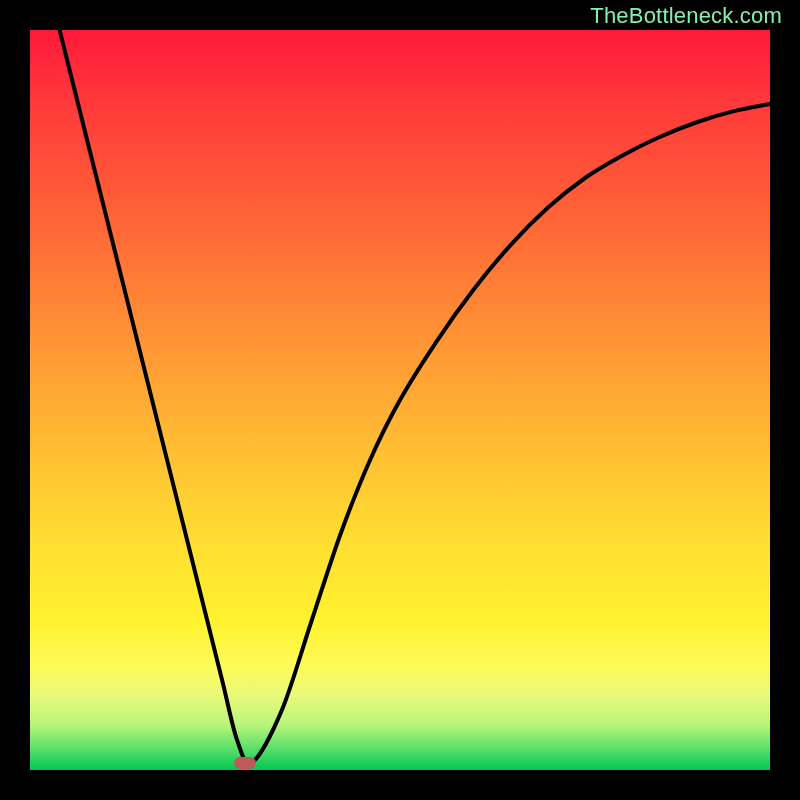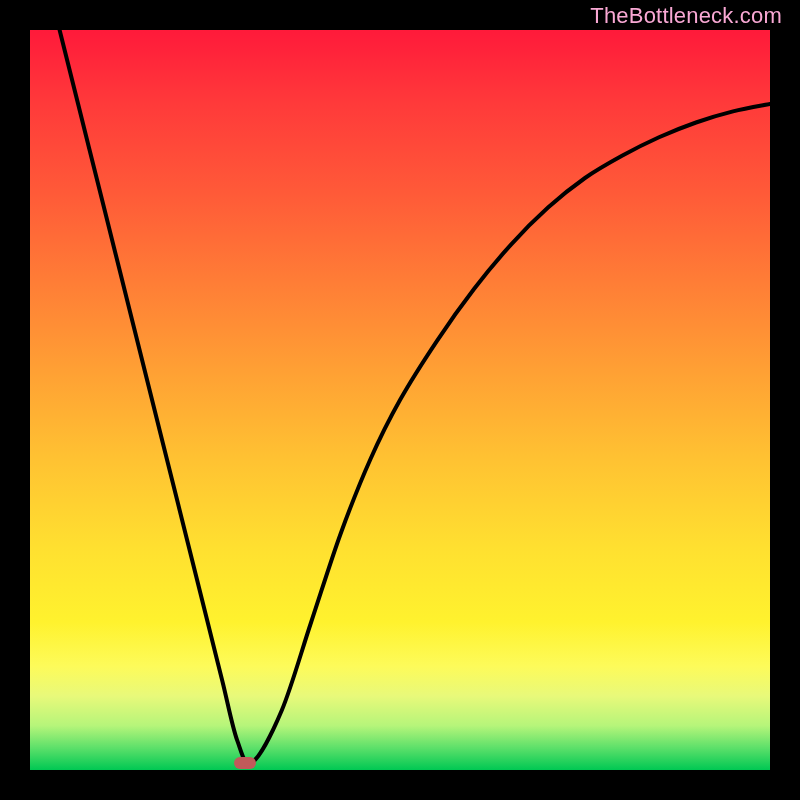--- a/index.html
+++ b/index.html
@@ -54,21 +54,21 @@
     width: 22px;
     height: 12px;
     border-radius: 6px;
     background: #c05a5a;
     transform: translate(-50%, -50%);
   }
   .watermark {
     position: absolute;
     top: 3px;
     right: 18px;
-    color: #f9a8d4;
+    color: #86efac;
     font-size: 22px;
     letter-spacing: 0.2px;
   }
 </style>
 </head>
 <body>
 
 <div class="frame">
   <div class="watermark">TheBottleneck.com</div>
   <div class="plot-area">

